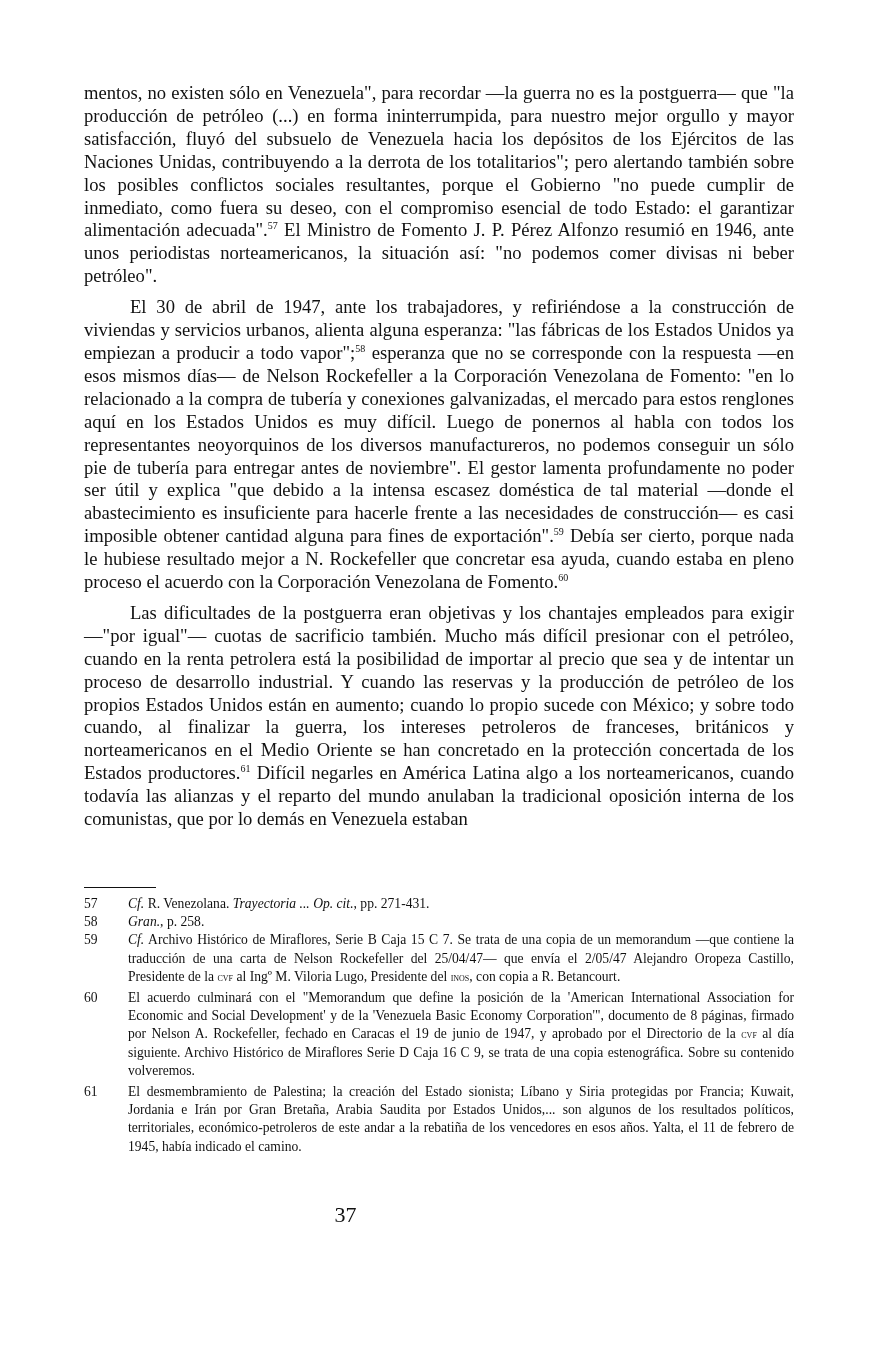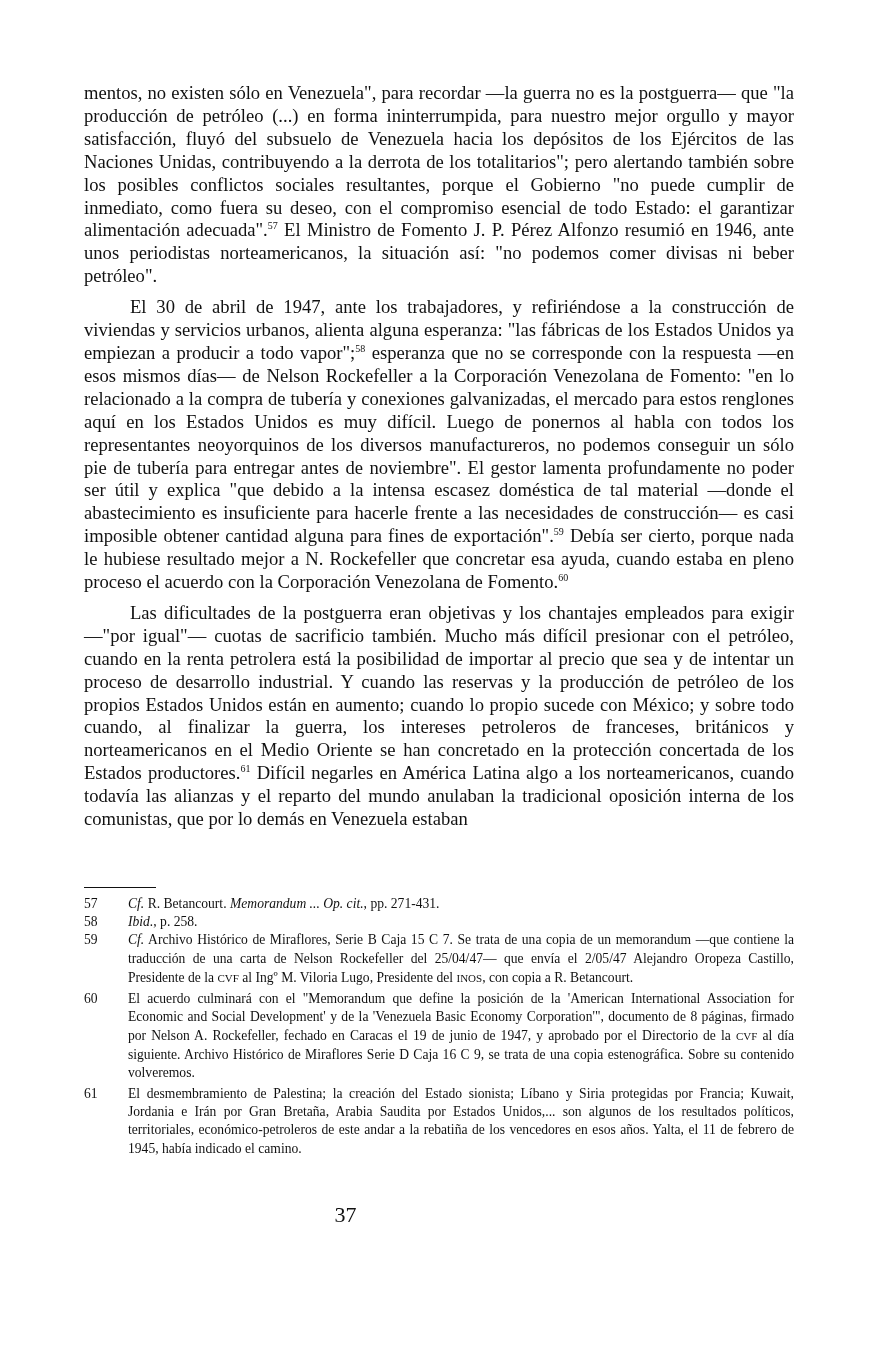--- a/index.html
+++ b/index.html
@@ -8,21 +8,21 @@
   .body-text { font-size: 18.6px; line-height: 22.9px; text-align: justify; }
   .body-text p { margin: 0 0 8px 0; }
   .body-text p.indent { text-indent: 46px; }
   sup { font-size: 10px; line-height: 0; vertical-align: 7px; }
   .rule { position: absolute; left: 84px; top: 887px; width: 72px; height: 0; border-top: 1.4px solid #111; }
   .footnotes { position: absolute; left: 84px; top: 895px; width: 710px; font-family: "Liberation Serif", serif; font-size: 13.6px; line-height: 18.2px; }
   .fn { display: flex; margin-bottom: 0px; }
   .fn-num { width: 44px; flex: 0 0 44px; }
   .fn-text { flex: 1; text-align: justify; }
   .fn.gap { margin-top: 3px; }
-  .sc { font-variant: small-caps; text-transform: lowercase; font-size: 15px; }
+  .sc { font-variant: small-caps; text-transform: lowercase; font-size: 12px; }
   .page-number { position: absolute; left: 0; width: 691px; top: 1202px; text-align: center; font-family: "Liberation Serif", serif; font-size: 22px; }
 </style>
 </head>
 <body>
 
 <div class="page">
   <div class="body-text">
     <p>
       <span>mentos, no existen sólo en Venezuela", para recordar —la guerra no es la postguerra— que "la producción de petróleo (...) en forma ininterrumpida, para nuestro mejor orgullo y mayor satisfacción, fluyó del subsuelo de Venezuela hacia los depósitos de los Ejércitos de las Naciones Unidas, contribuyendo a la derrota de los totalitarios"; pero alertando también sobre los posibles conflictos sociales resultantes, porque el Gobierno "no puede cumplir de inmediato, como fuera su deseo, con el compromiso esencial de todo Estado: el garantizar alimentación adecuada".</span><sup>57</sup><span> El Ministro de Fomento J. P. Pérez Alfonzo resumió en 1946, ante unos periodistas norteamericanos, la situación así: "no podemos comer divisas ni beber petróleo".</span>
     </p>
@@ -33,25 +33,25 @@
       <span>Las dificultades de la postguerra eran objetivas y los chantajes empleados para exigir —"por igual"— cuotas de sacrificio también. Mucho más difícil presionar con el petróleo, cuando en la renta petrolera está la posibilidad de importar al precio que sea y de intentar un proceso de desarrollo industrial. Y cuando las reservas y la producción de petróleo de los propios Estados Unidos están en aumento; cuando lo propio sucede con México; y sobre todo cuando, al finalizar la guerra, los intereses petroleros de franceses, británicos y norteamericanos en el Medio Oriente se han concretado en la protección concertada de los Estados productores.</span><sup>61</sup><span> Difícil negarles en América Latina algo a los norteamericanos, cuando todavía las alianzas y el reparto del mundo anulaban la tradicional oposición interna de los comunistas, que por lo demás en Venezuela estaban</span>
     </p>
   </div>
 </div>
 
 <div class="rule"></div>
 
 <div class="footnotes">
   <div class="fn">
     <span class="fn-num">57</span>
-    <span class="fn-text"><i>Cf.</i><span> R. Betancourt. </span><i>Memorandum ... Op. cit.</i><span>, pp. 271-431.</span></span>
+    <span class="fn-text"><i>Cf.</i><span> R. Venezolana. </span><i>Trayectoria ... Op. cit.</i><span>, pp. 271-431.</span></span>
   </div>
   <div class="fn">
     <span class="fn-num">58</span>
-    <span class="fn-text"><i>Ibid.</i><span>, p. 258.</span></span>
+    <span class="fn-text"><i>Gran.</i><span>, p. 258.</span></span>
   </div>
   <div class="fn">
     <span class="fn-num">59</span>
     <span class="fn-text"><i>Cf.</i><span> Archivo Histórico de Miraflores, Serie B Caja 15 C 7. Se trata de una copia de un  memorandum —que contiene la traducción de una carta de Nelson Rockefeller del 25/04/47— que envía el 2/05/47 Alejandro Oropeza Castillo, Presidente de la </span><span class="sc">CVF</span><span> al Ingº M. Viloria Lugo, Presidente del </span><span class="sc">INOS</span><span>, con copia a R. Betancourt.</span></span>
   </div>
   <div class="fn gap">
     <span class="fn-num">60</span>
     <span class="fn-text"><span>El acuerdo culminará con el "Memorandum que define la posición de la 'American International Association for Economic and Social Development' y de la 'Venezuela Basic Economy Corporation'", documento de 8 páginas, firmado por Nelson A. Rockefeller, fechado en Caracas el 19 de junio de 1947, y aprobado por el  Directorio de la </span><span class="sc">CVF</span><span> al día siguiente. Archivo Histórico de Miraflores Serie D Caja 16 C 9, se trata de una copia estenográfica. Sobre su contenido volveremos.</span></span>
   </div>
   <div class="fn gap">

